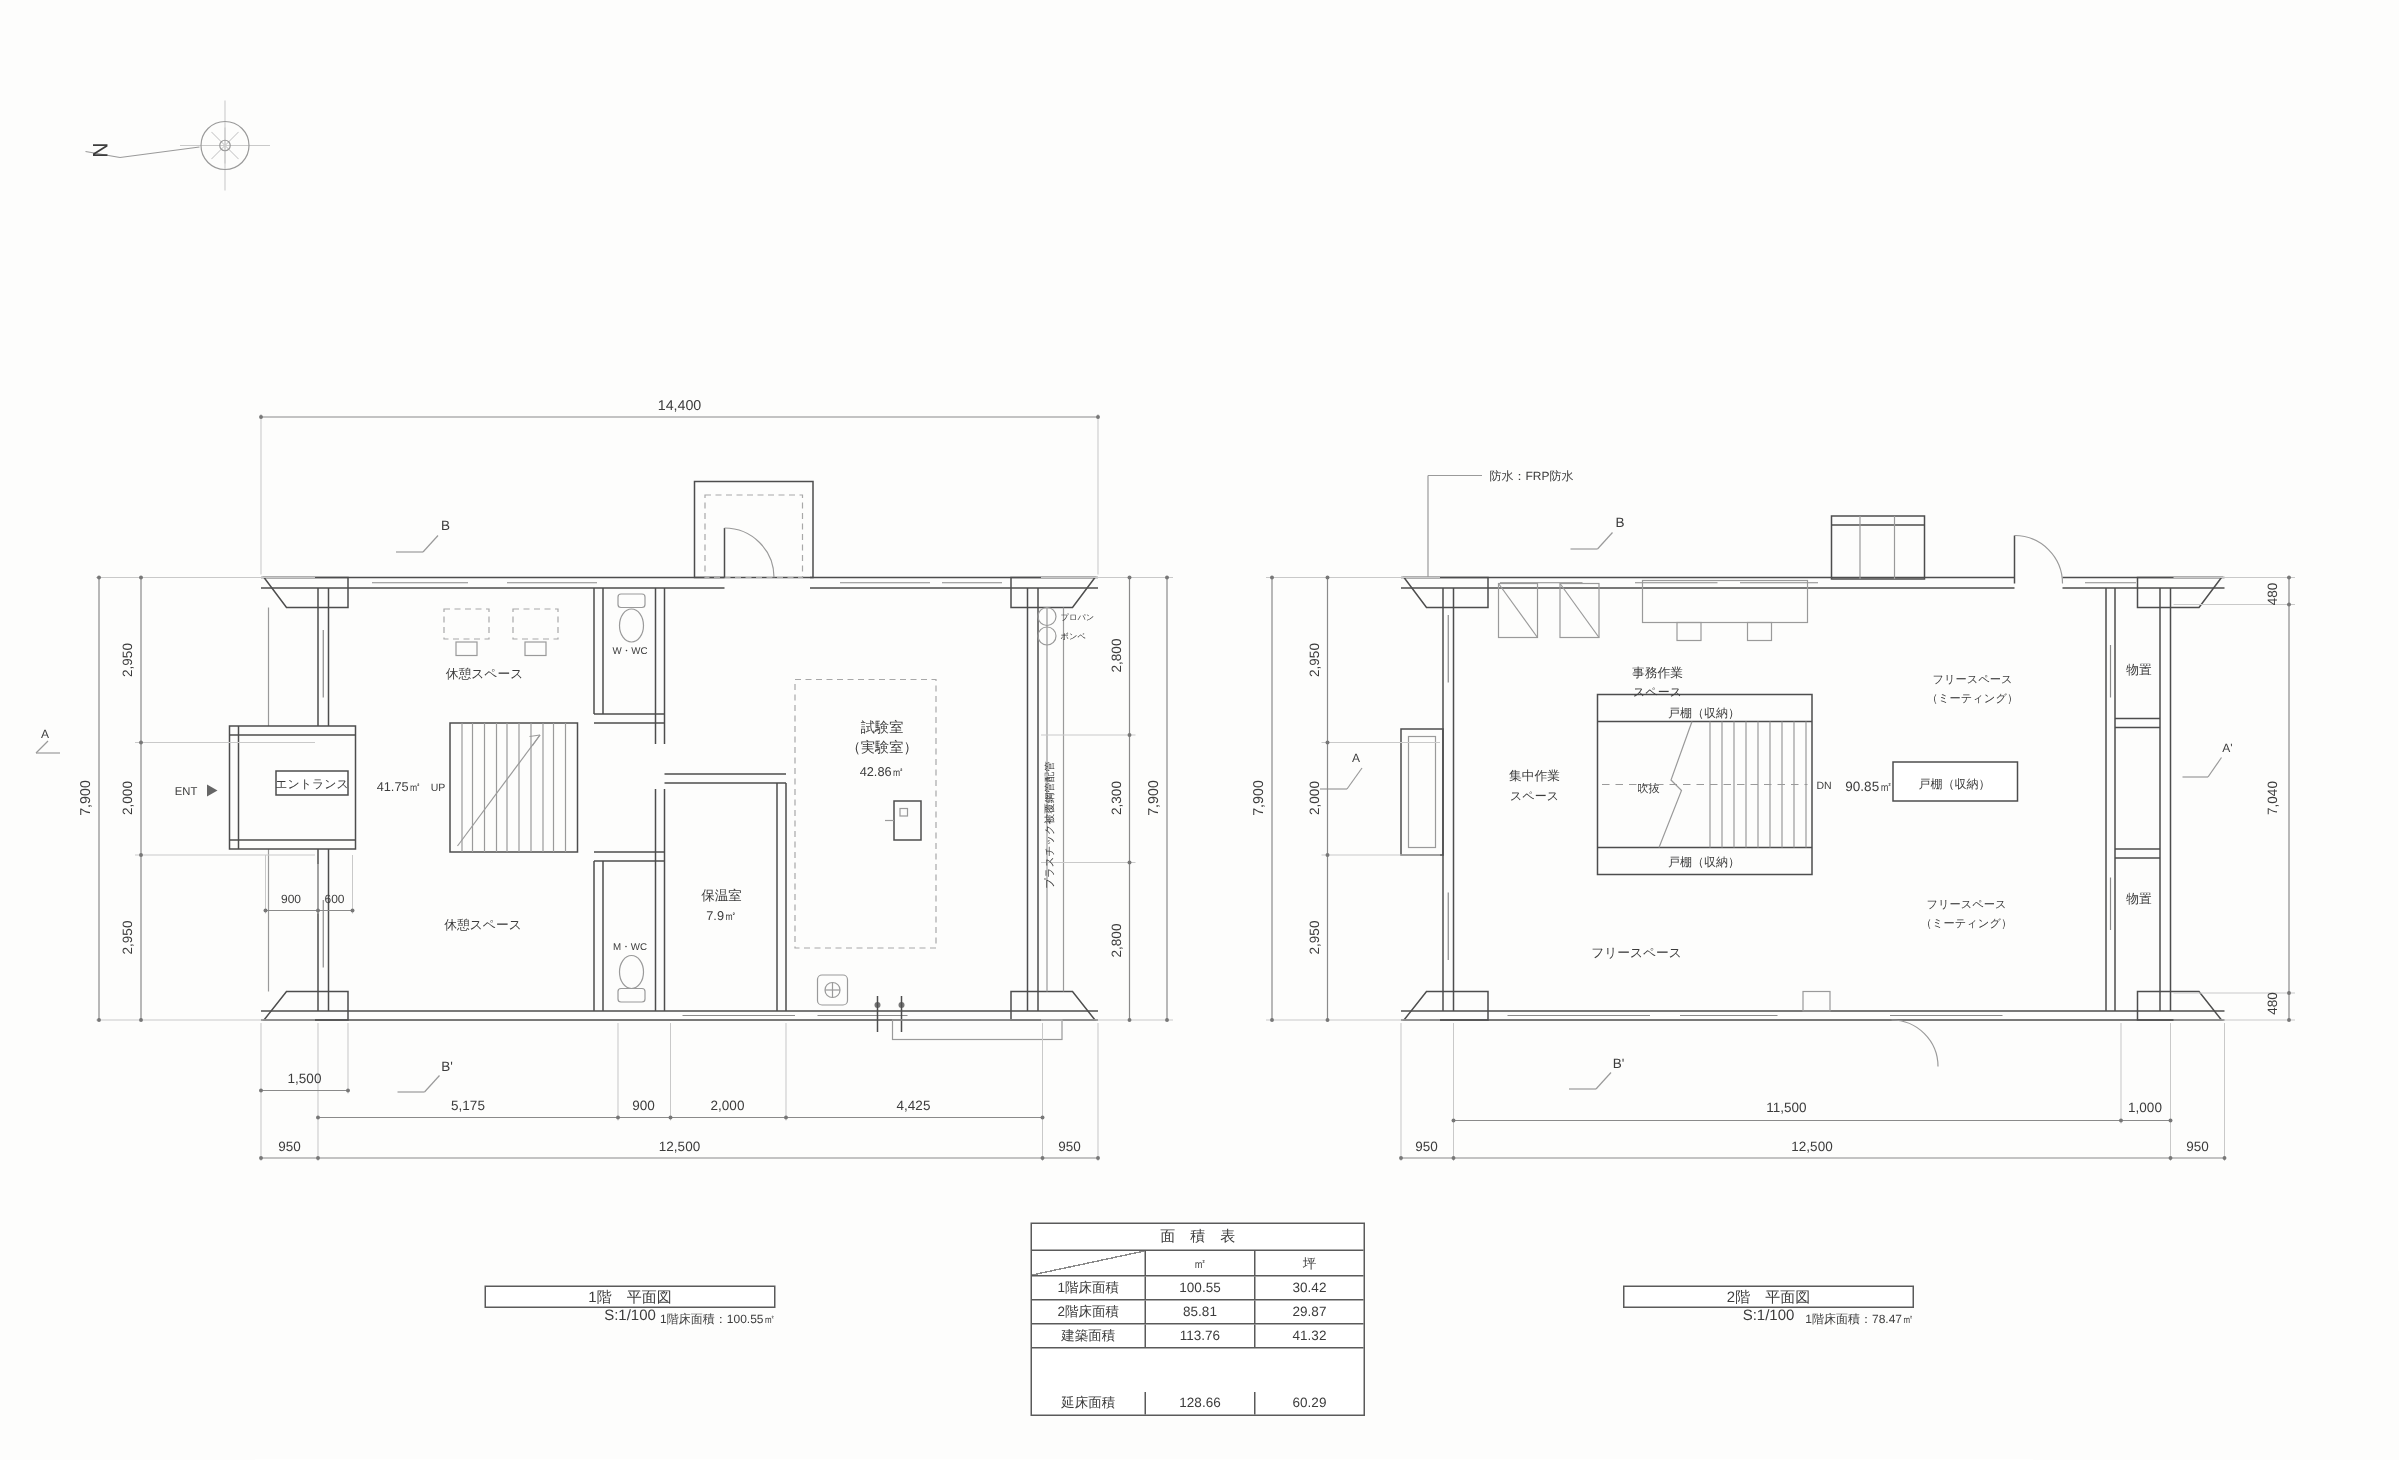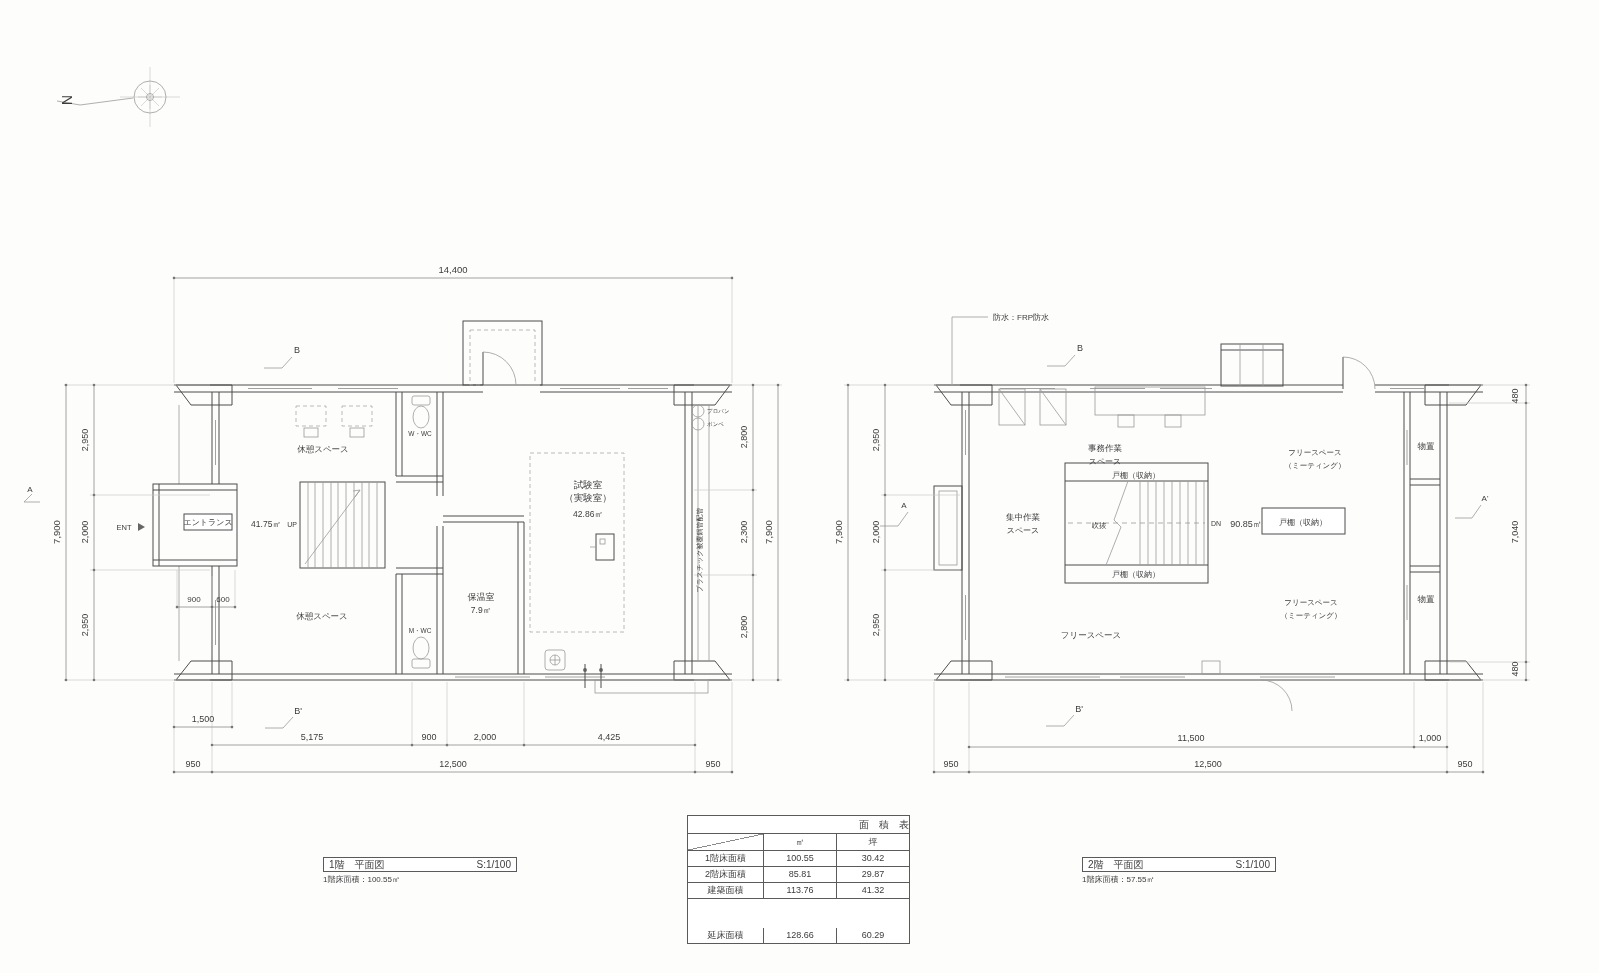--- a/index.html
+++ b/index.html
@@ -12,24 +12,24 @@
   .fs55{font-size:5.5px}.fs65{font-size:6.5px}.fs7{font-size:7px}.fs75{font-size:7.5px}
   .fs8{font-size:8px}.fs85{font-size:8.5px}.fs9{font-size:9px}.fs95{font-size:9.5px}
   .w{stroke:#4d4d4d;fill:none;stroke-width:1;}
   .wf{stroke:#4d4d4d;fill:#fff;stroke-width:1;}
   .lt{stroke:#9a9a9a;fill:none;stroke-width:0.8;}
   .dim{stroke:#8a8a8a;fill:none;stroke-width:0.8;}
   .ext{stroke:#c9c9c9;fill:none;stroke-width:0.7;}
   .dash{stroke:#a8a8a8;fill:none;stroke-width:0.8;stroke-dasharray:4 3;}
   .dot{fill:#777;stroke:none;}
   .titlebox{border:1px solid #5a5a5a;background:#fff;display:flex;justify-content:space-between;
-            align-items:center;padding:0 5px;font-size:10px;height:15px;box-sizing:border-box;}
-  .subtitle{font-size:8px;text-align:left;}
+            align-items:center;padding:0 5px;font-size:10px;height:15px;box-sizing:border-box;flex-direction:column;}
+  .subtitle{font-size:8px;text-align:right;}
   .area-table{border:1px solid #5a5a5a;width:223px;background:#fff;box-sizing:border-box;font-size:9px;}
-  .t-title{height:17px;line-height:17px;text-align:right;border-bottom:1px solid #5a5a5a;font-size:10px;}
+  .t-title{height:17px;line-height:17px;text-align:center;border-bottom:1px solid #5a5a5a;font-size:10px;}
   .t-row{display:flex;border-bottom:1px solid #5a5a5a;}
   .t-row:last-child{border-bottom:none;margin-top:29px;}
   .t-c{height:15px;line-height:15px;text-align:center;box-sizing:border-box;}
   .t-head .t-c{height:16px;line-height:16px;}
   .c1{width:75px;}
   .c2{width:73px;border-left:1px solid #5a5a5a;}
   .c3{width:73px;border-left:1px solid #5a5a5a;}
   .diag{background:linear-gradient(to bottom right,transparent 48.5%,#8a8a8a 48.5%,#8a8a8a 51.5%,transparent 51.5%);}
 </style>
 </head>
@@ -510,15 +510,15 @@
 <div class="abs titlebox" style="left:323px;top:857px;width:194px;">
   <span>1階　平面図</span>
   <span>S:1/100</span>
 </div>
 <div class="abs subtitle" style="left:323px;top:874px;width:194px;">1階床面積：100.55㎡</div>
 
 <div class="abs titlebox" style="left:1082px;top:857px;width:194px;">
   <span>2階　平面図</span>
   <span>S:1/100</span>
 </div>
-<div class="abs subtitle" style="left:1082px;top:874px;width:194px;">1階床面積：57.55㎡</div>
+<div class="abs subtitle" style="left:1082px;top:874px;width:194px;">1階床面積：78.47㎡</div>
 
 </div>
 
 </body></html>

